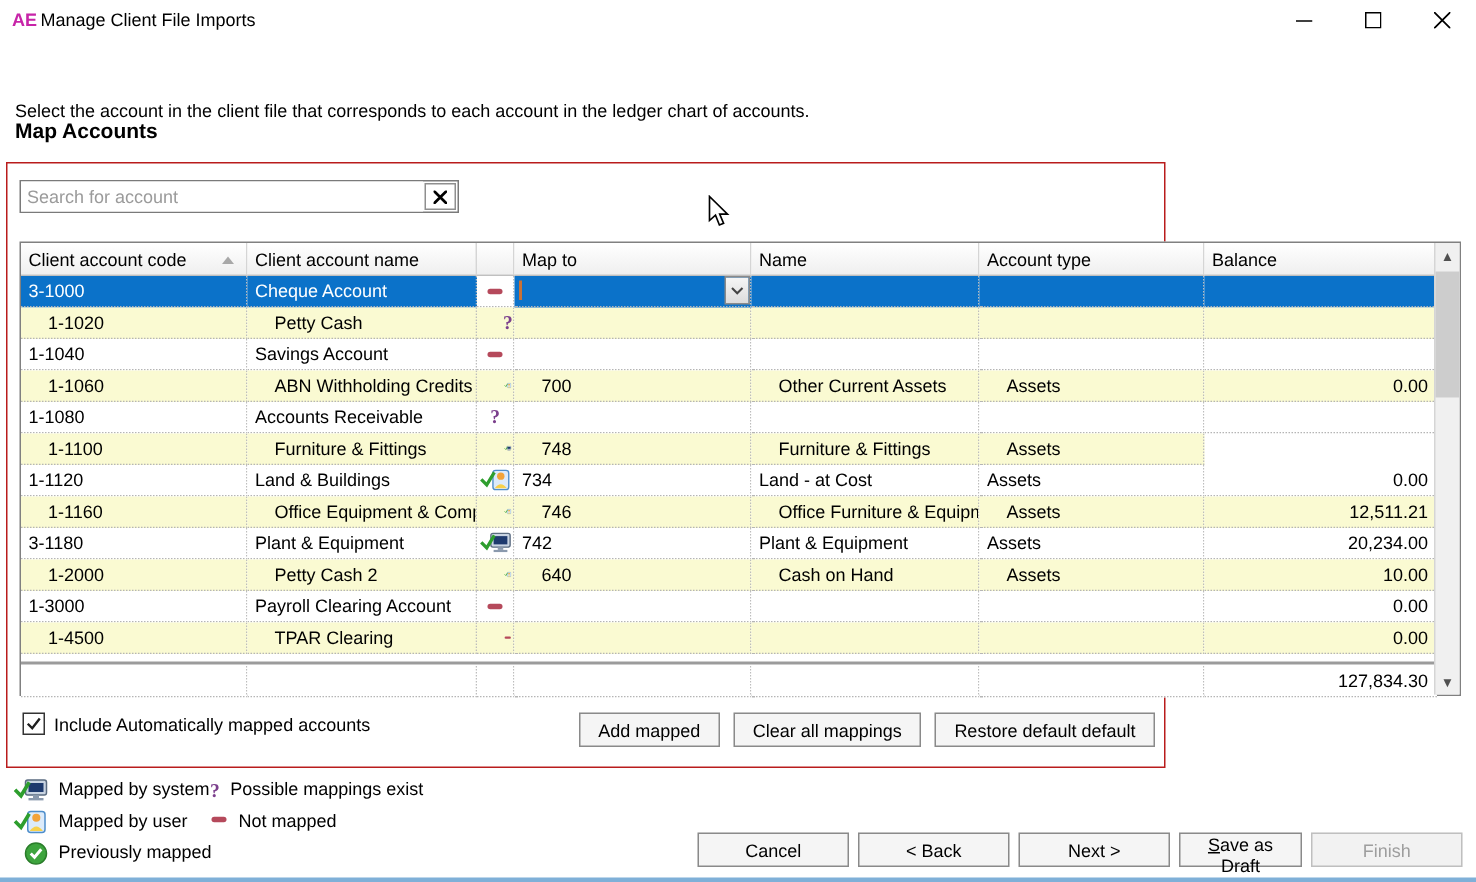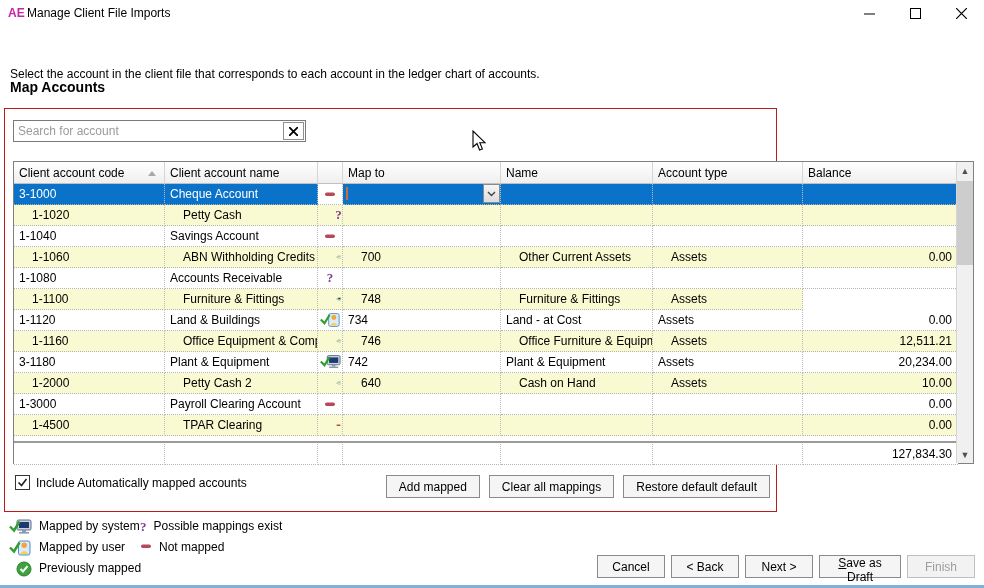--- a/index.html
+++ b/index.html
@@ -55,21 +55,21 @@
   .legend{position:absolute;left:0;top:517px;width:460px;height:62px;}
   .li{position:absolute;display:flex;align-items:flex-start;gap:7px;height:16px;}
   .li:nth-child(1){left:8px;top:2px;}
   .li:nth-child(2){left:140px;top:2px;}
   .li:nth-child(3){left:8px;top:23px;}
   .li:nth-child(4){left:140px;top:23px;}
   .li:nth-child(5){left:16px;top:44px;}
   .qmark{font-weight:bold;font-size:13px;color:#7b3f8c;font-family:"Liberation Serif",serif;}
   
   .wizbtns{position:absolute;right:9px;top:555px;display:flex;gap:6px;}
-  .wizbtns .btn{width:68px;padding:0 4px;}
+  .wizbtns .btn{width:101px;padding:0 4px;}
   .wizbtns .btn.wide{width:82px;}
   .btn:disabled{color:#9e9e9e;border-color:#bfbfbf;background:#f2f2f2;}
   .cursor{position:absolute;left:472px;top:130px;pointer-events:none;}
 </style>
 </head>
 <body>
 
 <div class="window">
 
   <div class="titlebar">

